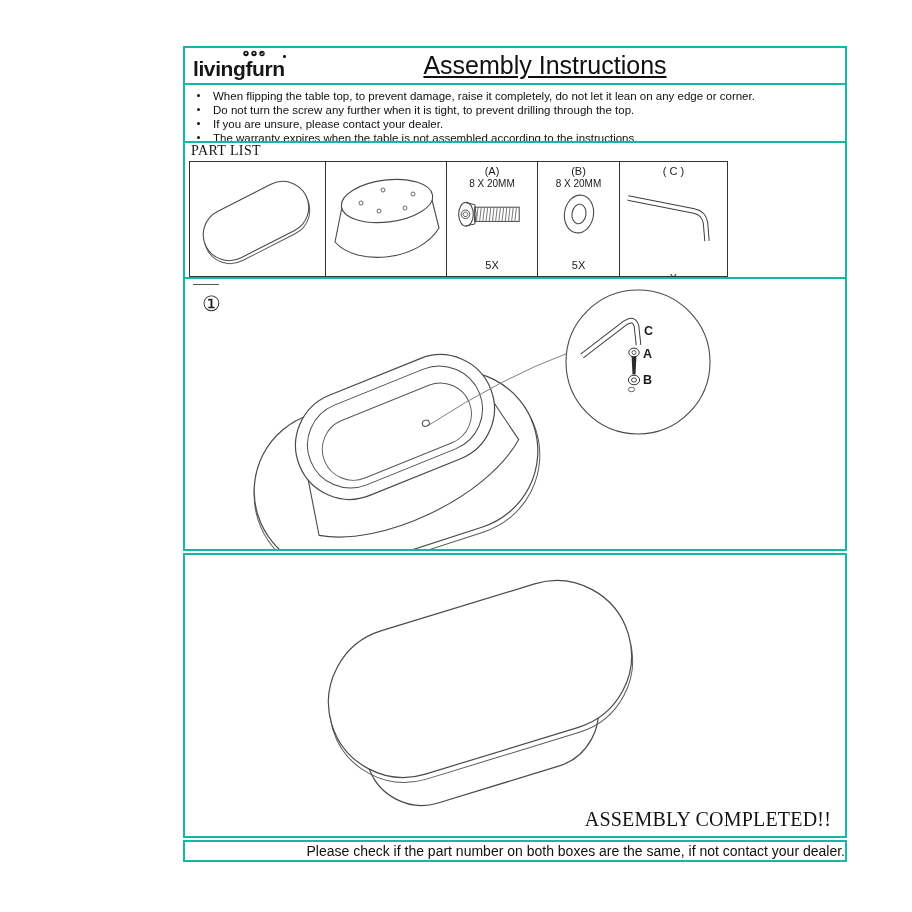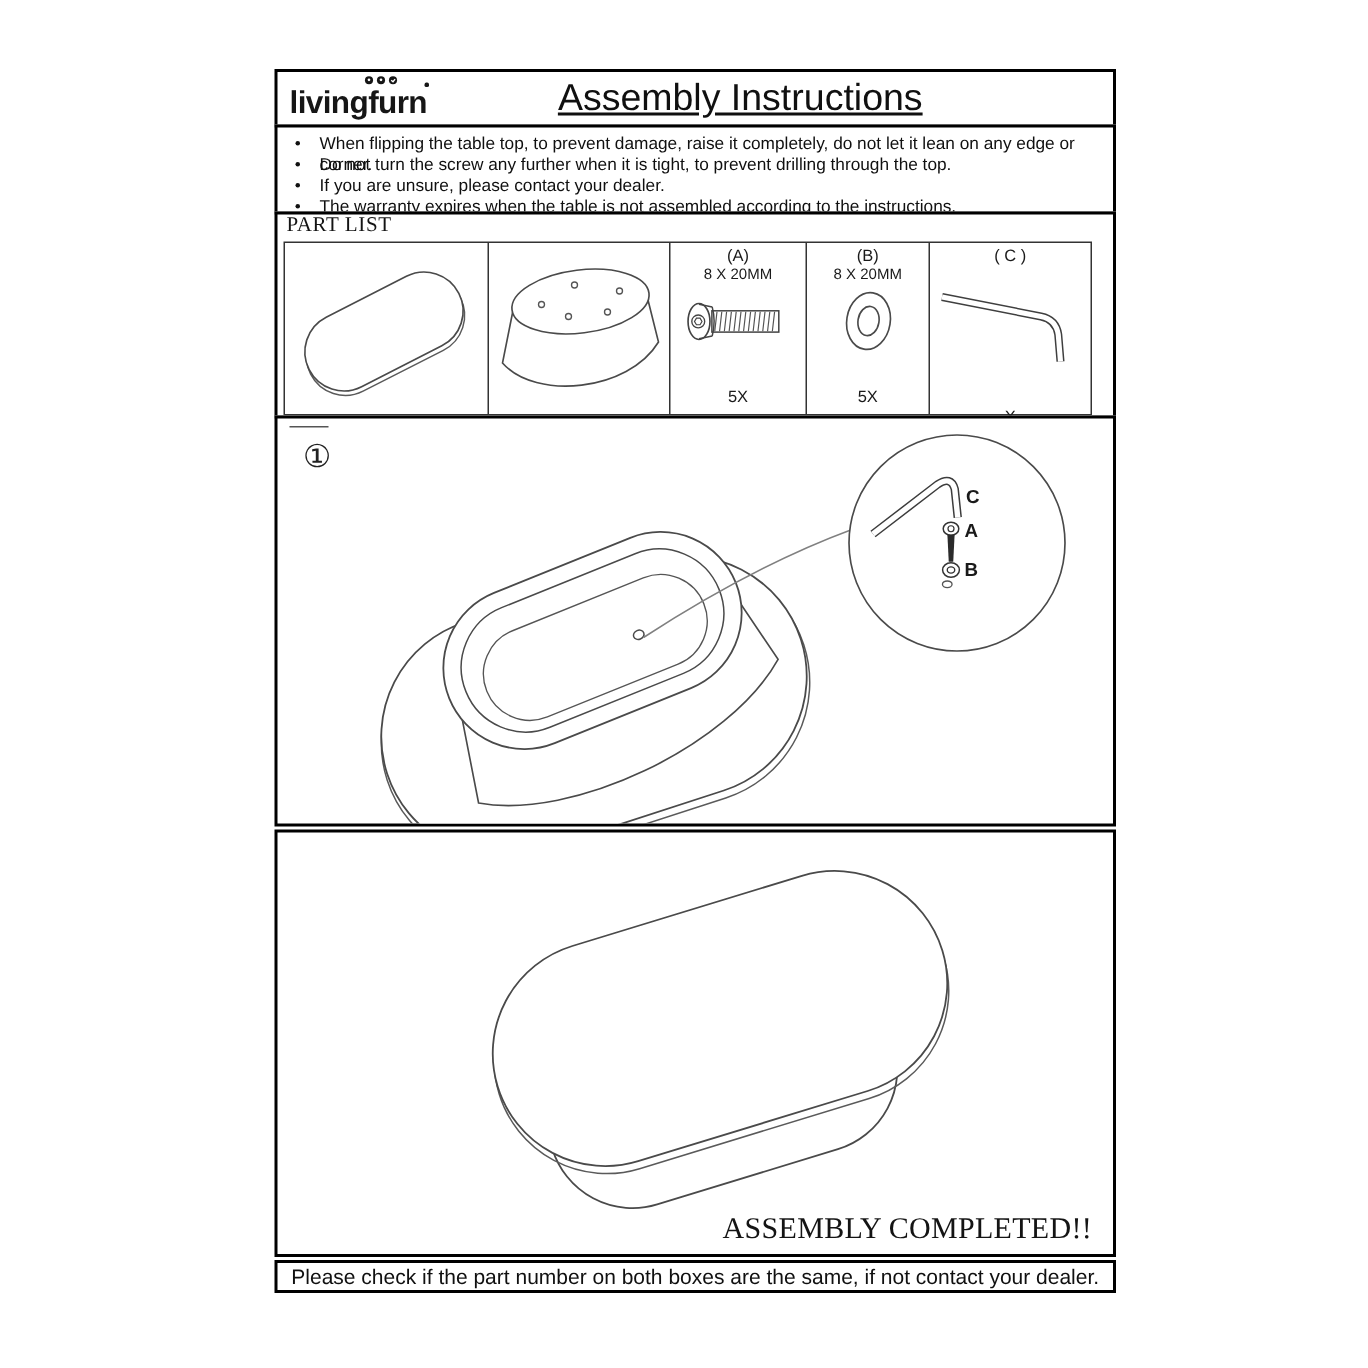--- a/index.html
+++ b/index.html
@@ -1,19 +1,19 @@
 <!DOCTYPE html>
 <html><head>
 <meta charset="utf-8">
 <style>
   html,body{margin:0;padding:0;background:#ffffff;}
   .canvas{position:relative;width:912px;height:912px;background:#fff;overflow:hidden;
           font-family:"Liberation Sans",sans-serif;color:#111;}
   .page{position:absolute;left:183px;top:46px;width:561px;height:816px;}
-  .sec{position:absolute;left:0;width:561px;border:2px solid #000000;background:#fff;box-sizing:border-box;}
+  .sec{position:absolute;left:0;width:664px;border:2px solid #14b8a6;background:#fff;box-sizing:border-box;}
 
   
   .sec-header{top:0;height:39px;}
   .brand{position:absolute;left:8px;top:9px;font-size:21px;font-weight:bold;letter-spacing:-0.4px;color:#161616;}
   .brand-dots{position:absolute;left:57px;top:2px;}
   .brand-tm{position:absolute;left:98px;top:7px;width:2.5px;height:2.5px;border-radius:50%;background:#161616;}
   .page-title{position:absolute;left:0;top:0;width:100%;height:100%;display:flex;align-items:center;justify-content:center;
               padding-left:60px;box-sizing:border-box;font-size:25px;color:#101010;text-decoration:underline;}
 
   
@@ -37,21 +37,21 @@
   .sec-step{top:231px;height:274px;}
   .step-line{position:absolute;left:8px;top:5px;width:26px;border-top:1.5px solid #555;}
   .step-num{position:absolute;left:17px;top:13px;font-family:"Liberation Serif",serif;font-size:21px;color:#222;}
   .diagram{position:absolute;left:0;top:0;}
 
   
   .sec-final{top:507px;height:285px;}
   .completed{position:absolute;right:14px;bottom:5px;font-family:"Liberation Serif",serif;font-size:20px;letter-spacing:0.2px;color:#141414;}
 
   
-  .sec-footer{top:794px;height:22px;display:flex;align-items:center;justify-content:center;font-size:14px;color:#101010;}
+  .sec-footer{top:794px;height:22px;display:flex;align-items:center;justify-content:flex-end;font-size:14px;color:#101010;}
 
   svg text{font-family:"Liberation Sans",sans-serif;}
 </style>
 </head>
 <body>
 
 <div class="canvas">
   <div class="page">
 
     <div class="sec sec-header">

